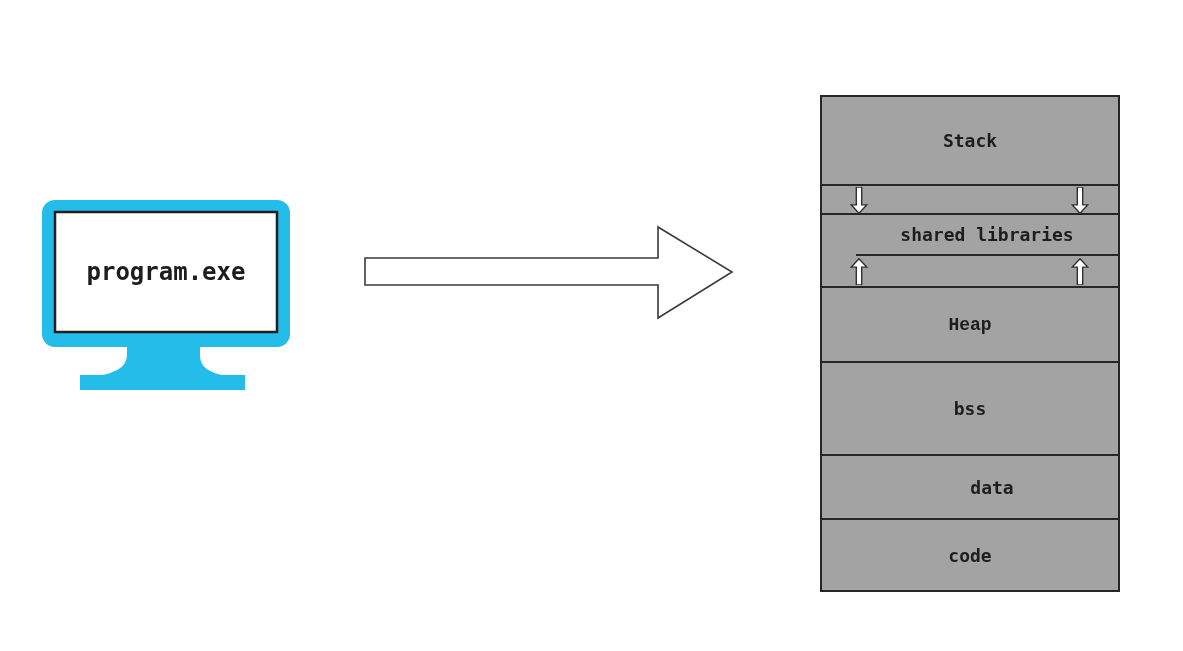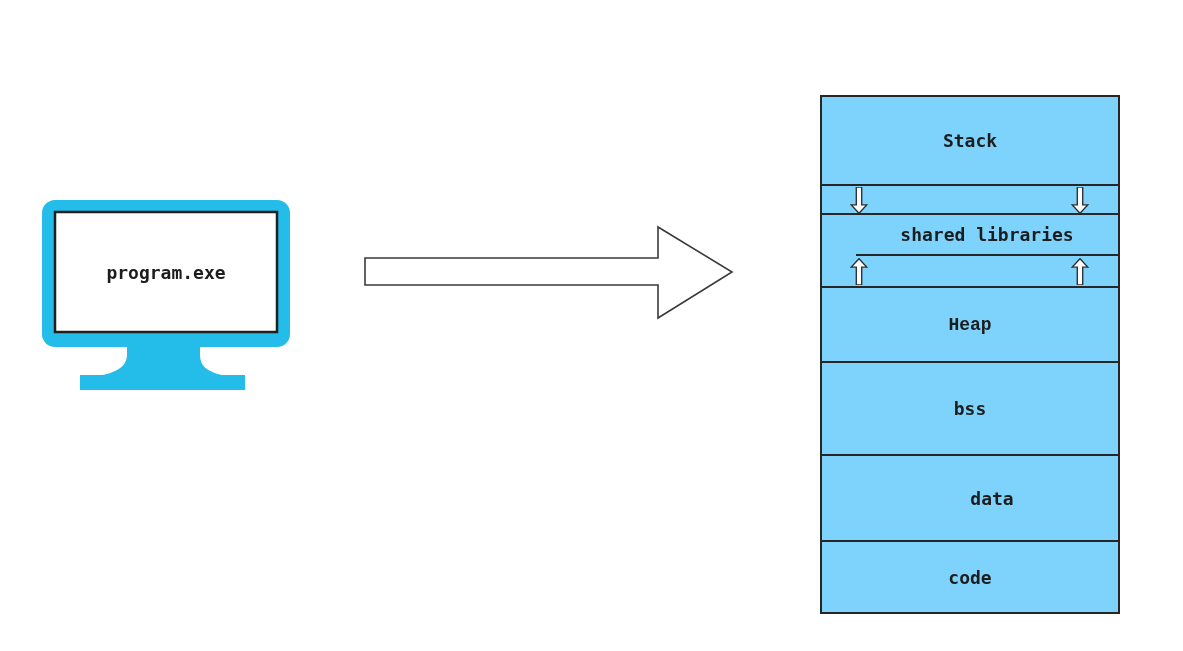--- a/index.html
+++ b/index.html
@@ -28,59 +28,59 @@
   .monitor svg { position: absolute; left: 0; top: 0; }
   .screen-label {
     position: absolute;
     left: 13px;
     top: 12px;
     width: 222px;
     height: 120px;
     display: flex;
     align-items: center;
     justify-content: center;
-    font-size: 18px;
+    font-size: 24px;
     font-weight: bold;
     letter-spacing: 0px;
   }
 
   
   .big-arrow {
     position: absolute;
     left: 358px;
     top: 220px;
   }
 
   
   .memory {
     position: absolute;
     left: 820px;
     top: 95px;
     width: 296px;
     border: 2px solid #262626;
-    background: #7dd3fc;
+    background: #a3a3a3;
   }
   .row {
     position: relative;
     display: flex;
     align-items: center;
     justify-content: center;
     border-bottom: 2px solid #262626;
     font-size: 18px;
     font-weight: bold;
     box-sizing: border-box;
   }
   .row:last-child { border-bottom: none; }
   .h-stack { height: 89px; }
   .h-band-down { height: 29px; }
   .h-shared { height: 41px; margin-left: 34px; }
   .h-band-up { height: 32px; }
   .h-heap { height: 75px; font-family: Liberation Mono, monospace; }
   .h-bss { height: 93px; }
-  .h-data { height: 86px; padding-left: 44px; }
+  .h-data { height: 64px; padding-left: 44px; }
   .h-code { height: 70px; }
 
   .band-arrow { position: absolute; top: 1px; }
   .band-arrow.left  { left: 27px; }
   .band-arrow.right { right: 28px; }
   .h-band-up .band-arrow { top: 2px; }
 </style>
 </head>
 <body>
 

